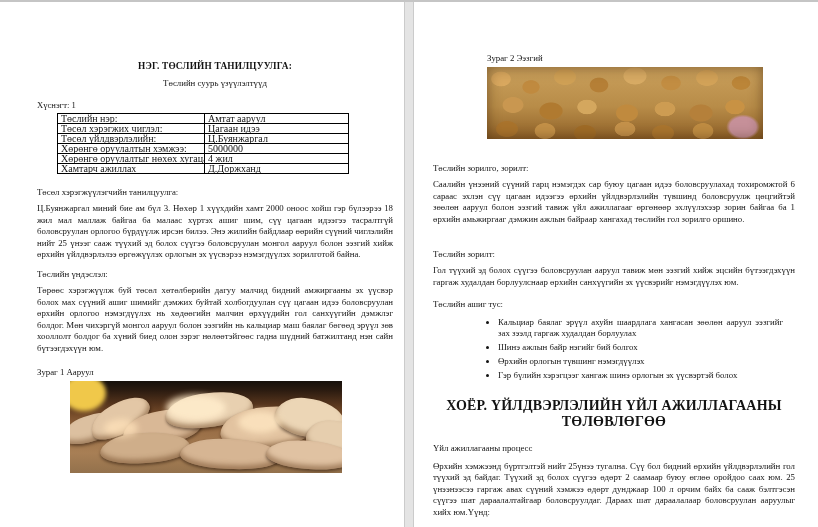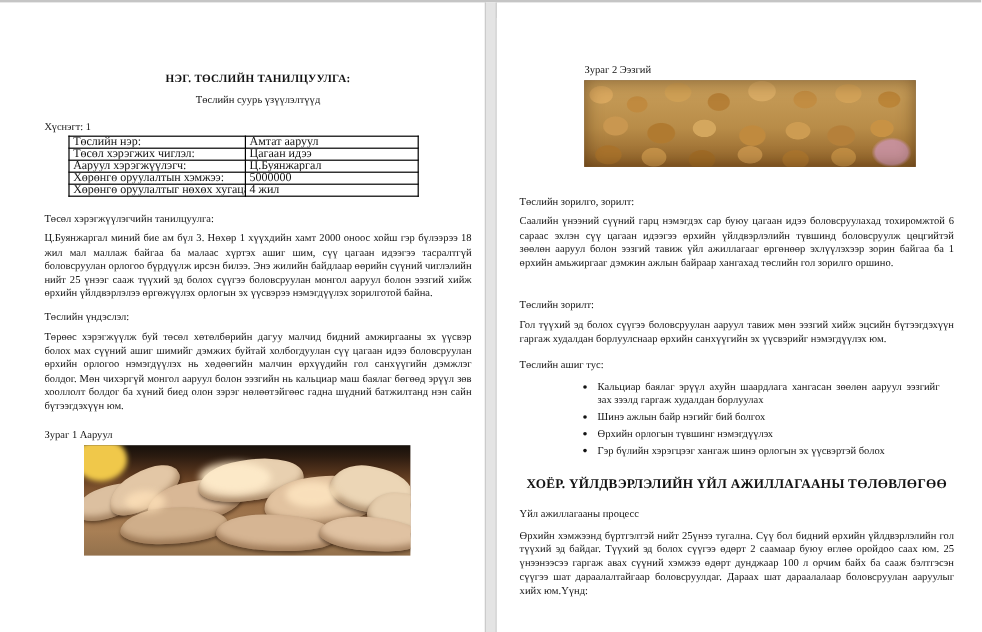--- a/index.html
+++ b/index.html
@@ -67,21 +67,21 @@
       radial-gradient(17px 12px at 138px 62px, #c4914a 58%, rgba(0,0,0,0) 63%),
       radial-gradient(18px 13px at 176px 66px, #aa752e 58%, rgba(0,0,0,0) 64%),
       radial-gradient(17px 13px at 216px 64px, #bf8c42 58%, rgba(0,0,0,0) 63%),
       linear-gradient(180deg,#caa05c 0%,#b88c48 55%,#8f6128 100%);
     box-shadow:inset 0 0 14px rgba(60,35,10,.55);
   }
 
   ul.benefits{margin:0 12px 16px 52px;padding:0 0 0 13px;font-size:8.8px;line-height:11.2px;font-family:Liberation Serif, serif;}
   ul.benefits li{margin:0 0 3px 0;text-align:justify;}
 
-  .section2-title{font-size:11px;font-weight:bold;text-align:center;letter-spacing:.2px;margin:0 0 13px 0;}
+  .section2-title{font-size:14px;font-weight:bold;text-align:center;letter-spacing:.2px;margin:0 0 13px 0;}
   .fig2-caption{font-size:8.8px;margin:0 0 4px 54px;}
   .goal-gap{margin-bottom:24px;}
 </style>
 </head>
 <body>
 
 <div id="screen">
   <div class="top-strip"></div>
 
   <div class="page" id="page-left">
@@ -93,30 +93,34 @@
       <tbody>
         <tr>
           <td class="c1">Төслийн нэр:</td>
           <td class="c2">Амтат ааруул</td>
         </tr>
         <tr>
           <td class="c1">Төсөл хэрэгжих чиглэл:</td>
           <td class="c2">Цагаан идээ</td>
         </tr>
         <tr>
-          <td class="c1">Ааруул хэрэгжүүлэгч:</td>
+          <td class="c1">Төсөл үйлдвэрлэлийн:</td>
           <td class="c2">Ц.Буянжаргал</td>
         </tr>
         <tr>
           <td class="c1">Хөрөнгө оруулалтын хэмжээ:</td>
           <td class="c2">5000000</td>
         </tr>
         <tr>
           <td class="c1">Хөрөнгө оруулалтыг нөхөх хугацаа:</td>
           <td class="c2">4 жил</td>
+        </tr>
+        <tr>
+          <td class="c1">Хамтарч ажиллах</td>
+          <td class="c2">Д.Доржханд</td>
         </tr>
       </tbody>
     </table>
 
     <div class="small-heading">Төсөл хэрэгжүүлэгчийн танилцуулга:</div>
     <p class="body">Ц.Буянжаргал миний бие ам бүл 3. Нөхөр 1 хүүхдийн хамт 2000 оноос хойш гэр бүлээрээ 18 жил мал маллаж байгаа ба малаас хүртэх ашиг шим, сүү цагаан идээгээ тасралтгүй боловсруулан орлогоо бүрдүүлж ирсэн билээ. Энэ жилийн байдлаар өөрийн сүүний чиглэлийн нийт 25 үнээг сааж түүхий эд болох сүүгээ боловсруулан монгол ааруул болон ээзгий хийж өрхийн үйлдвэрлэлээ өргөжүүлэх орлогын эх үүсвэрээ нэмэгдүүлэх зорилготой байна.</p>
 
     <div class="small-heading">Төслийн үндэслэл:</div>
     <p class="body" style="margin-bottom:12px;">Төрөөс хэрэгжүүлж буй төсөл хөтөлбөрийн дагуу малчид бидний амжиргааны эх үүсвэр болох мах сүүний ашиг шимийг дэмжих буйтай холбогдуулан сүү цагаан идээ боловсруулан өрхийн орлогоо нэмэгдүүлэх нь хөдөөгийн малчин өрхүүдийн гол санхүүгийн дэмжлэг болдог. Мөн чихэргүй монгол ааруул болон ээзгийн нь кальциар маш баялаг бөгөөд эрүүл зөв хооллолт болдог ба хүний биед олон зэрэг нөлөөтэйгөөс гадна шүдний батжилтанд нэн сайн бүтээгдэхүүн юм.</p>
 

